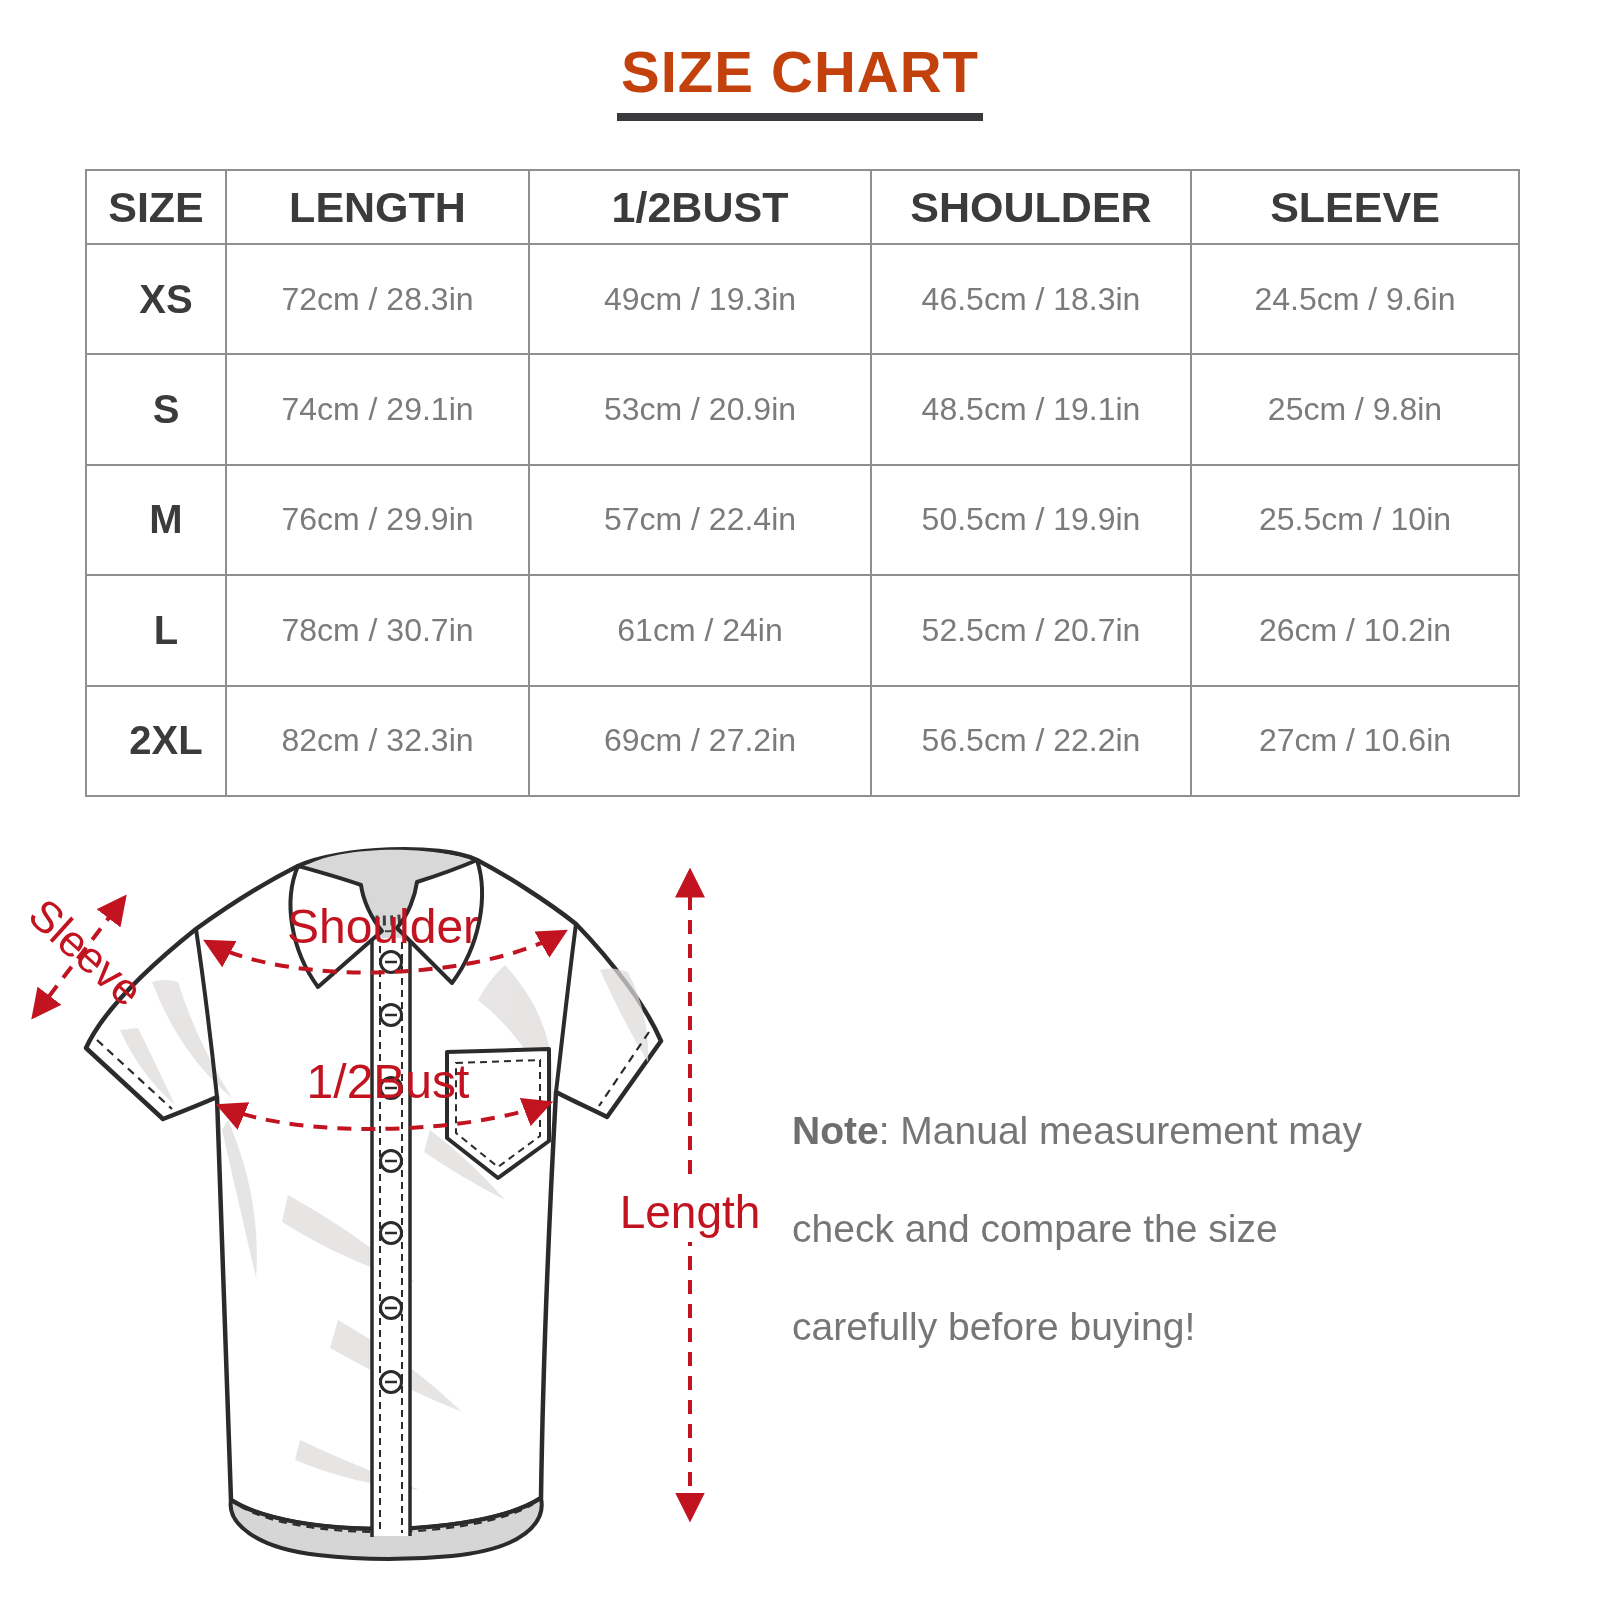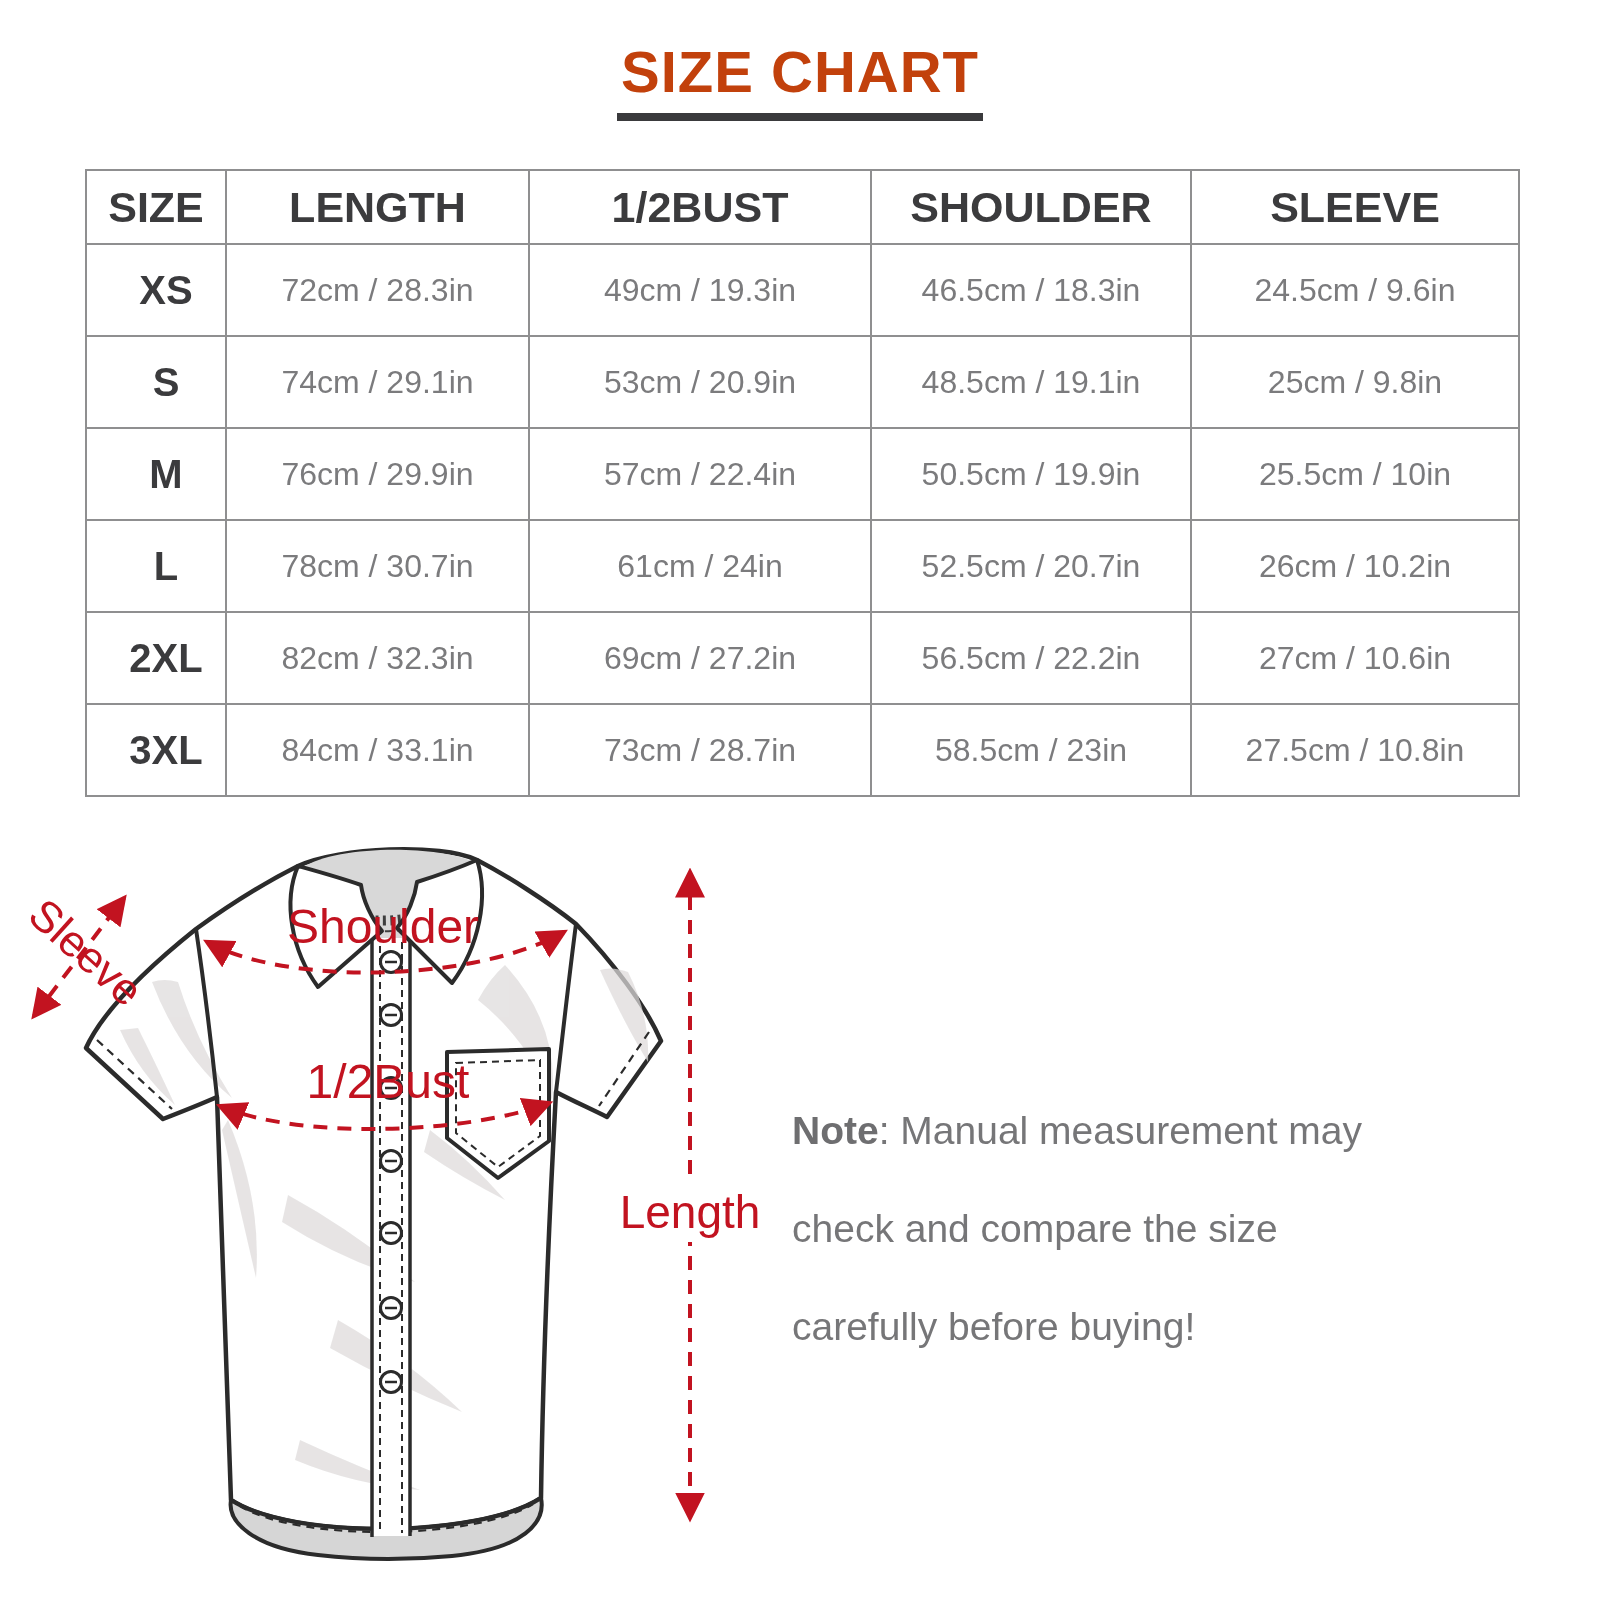--- a/index.html
+++ b/index.html
@@ -89,27 +89,20 @@
           <td>52.5cm / 20.7in</td>
           <td>26cm / 10.2in</td>
         </tr>
         <tr>
           <td class="size-col">2XL</td>
           <td>82cm / 32.3in</td>
           <td>69cm / 27.2in</td>
           <td>56.5cm / 22.2in</td>
           <td>27cm / 10.6in</td>
         </tr>
-        <tr>
-          <td class="size-col">3XL</td>
-          <td>84cm / 33.1in</td>
-          <td>73cm / 28.7in</td>
-          <td>58.5cm / 23in</td>
-          <td>27.5cm / 10.8in</td>
-        </tr>
       </tbody>
   </table>
 
   <svg class="diagram" viewBox="0 0 800 800" xmlns="http://www.w3.org/2000/svg">
     <defs>
       <marker id="arr" viewBox="0 0 10 10" refX="8.5" refY="5" markerWidth="7.5" markerHeight="7.5" orient="auto-start-reverse">
         <path d="M0,0 L10,5 L0,10 Z" fill="#c21320"></path>
       </marker>
     </defs>
 

